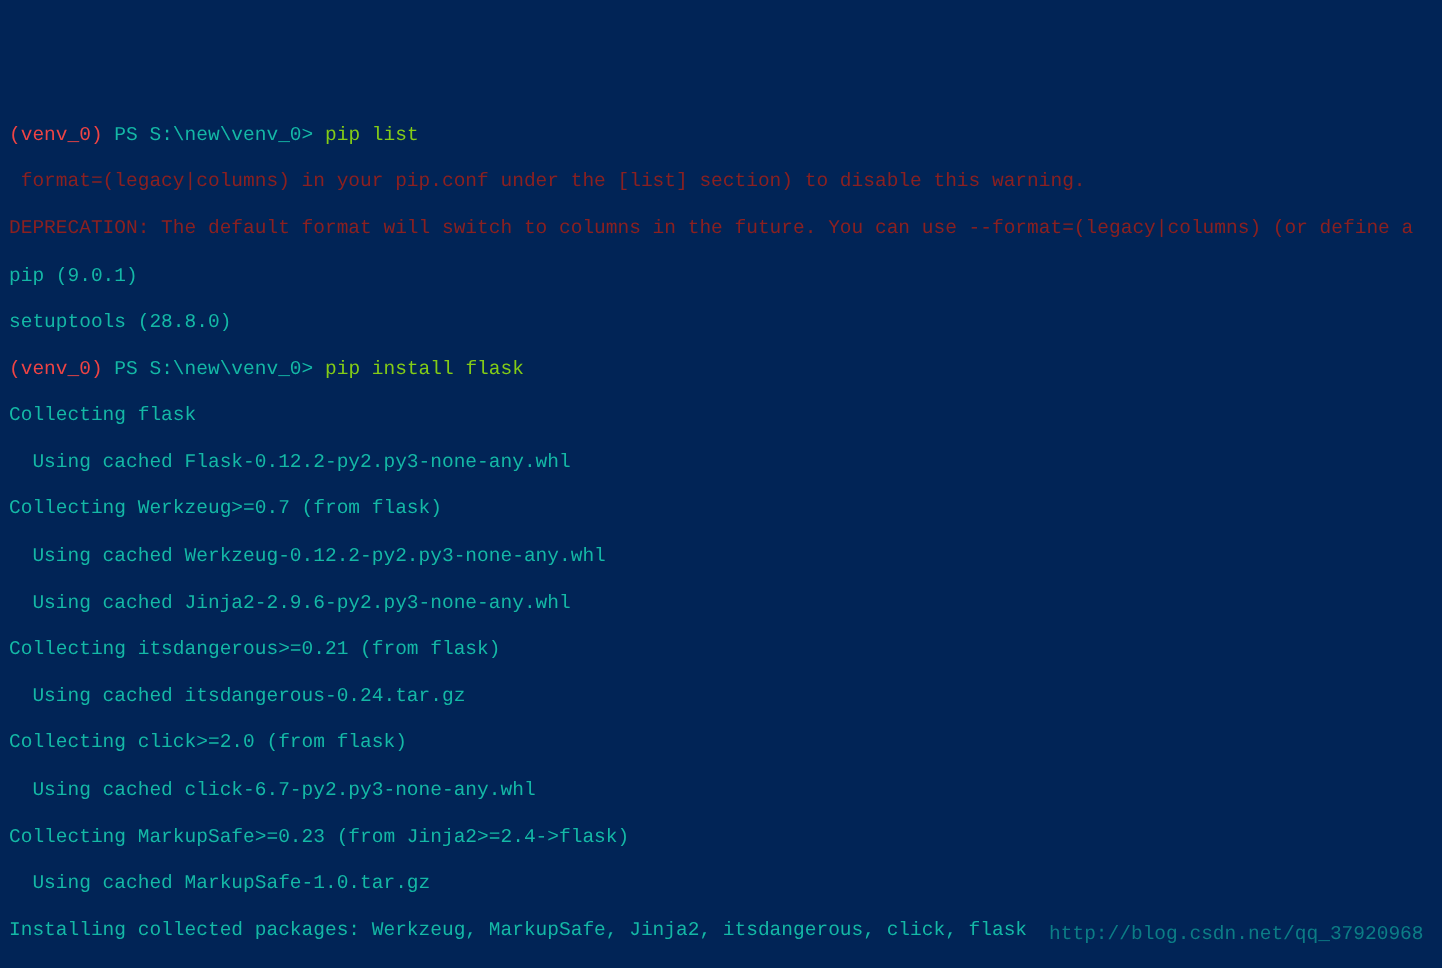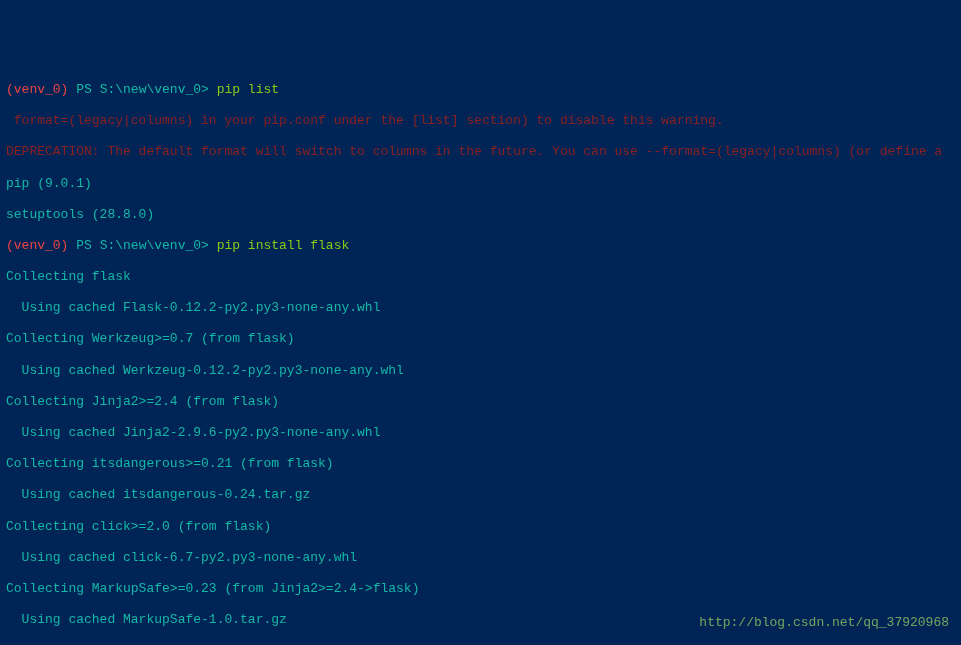--- a/index.html
+++ b/index.html
@@ -24,42 +24,41 @@
     }
     .green { color: #ef4444; margin-top: 32px; }
     .white { color: #14b8a6; }
     .yellow { color: #84cc16; }
     .red-dim { color: #8b2020; }
     .red-err { color: #a03030; }
     .watermark {
       position: absolute;
       right: 12px;
       bottom: 14px;
-      color: #bef264;
+      color: #14b8a6;
       font-size: 13px;
       opacity: 0.6;
     }
   </style>
 </head>
 <body>
 
 
 
 <div>
 <span class="line"><span class="green">(venv_0)</span><span class="white"> PS S:\new\venv_0&gt; </span><span class="yellow">pip list</span></span>
 <span class="line red-dim"> format=(legacy|columns) in your pip.conf under the [list] section) to disable this warning.</span>
 <span class="line red-dim">DEPRECATION: The default format will switch to columns in the future. You can use --format=(legacy|columns) (or define a</span>
 <span class="line white">pip (9.0.1)</span>
 <span class="line white">setuptools (28.8.0)</span>
 <span class="line"><span class="green">(venv_0)</span><span class="white"> PS S:\new\venv_0&gt; </span><span class="yellow">pip install flask</span></span>
 <span class="line white">Collecting flask</span>
 <span class="line white">  Using cached Flask-0.12.2-py2.py3-none-any.whl</span>
 <span class="line white">Collecting Werkzeug&gt;=0.7 (from flask)</span>
 <span class="line white">  Using cached Werkzeug-0.12.2-py2.py3-none-any.whl</span>
-<span class="line white">Collecting Jinja2&gt;=2.4 (from flask)</span>
 <span class="line white">  Using cached Jinja2-2.9.6-py2.py3-none-any.whl</span>
 <span class="line white">Collecting itsdangerous&gt;=0.21 (from flask)</span>
 <span class="line white">  Using cached itsdangerous-0.24.tar.gz</span>
 <span class="line white">Collecting click&gt;=2.0 (from flask)</span>
 <span class="line white">  Using cached click-6.7-py2.py3-none-any.whl</span>
 <span class="line white">Collecting MarkupSafe&gt;=0.23 (from Jinja2&gt;=2.4-&gt;flask)</span>
 <span class="line white">  Using cached MarkupSafe-1.0.tar.gz</span>
 <span class="line white">Installing collected packages: Werkzeug, MarkupSafe, Jinja2, itsdangerous, click, flask</span>
 
 

